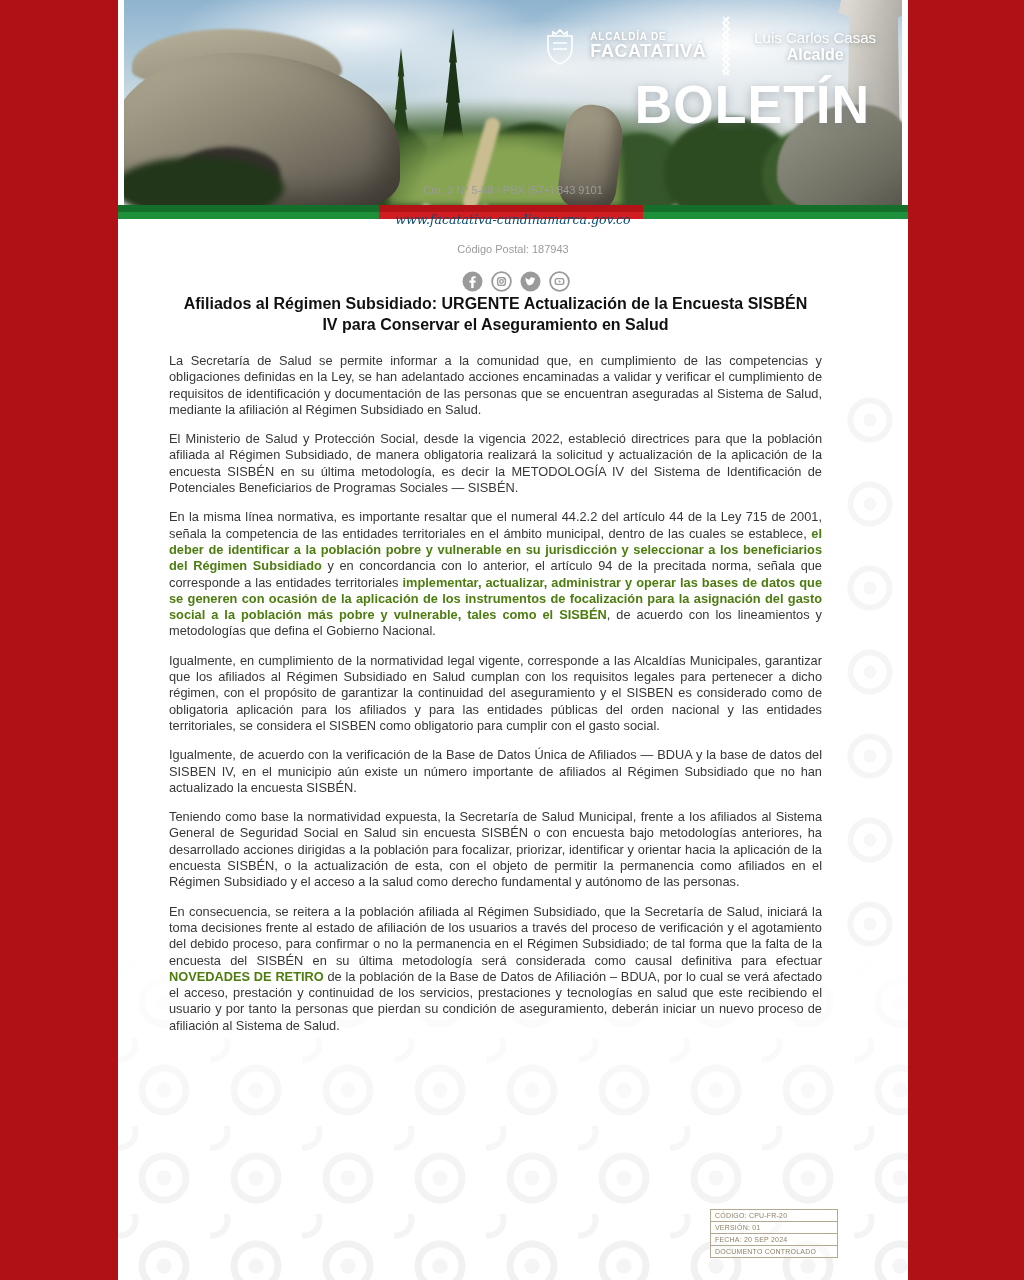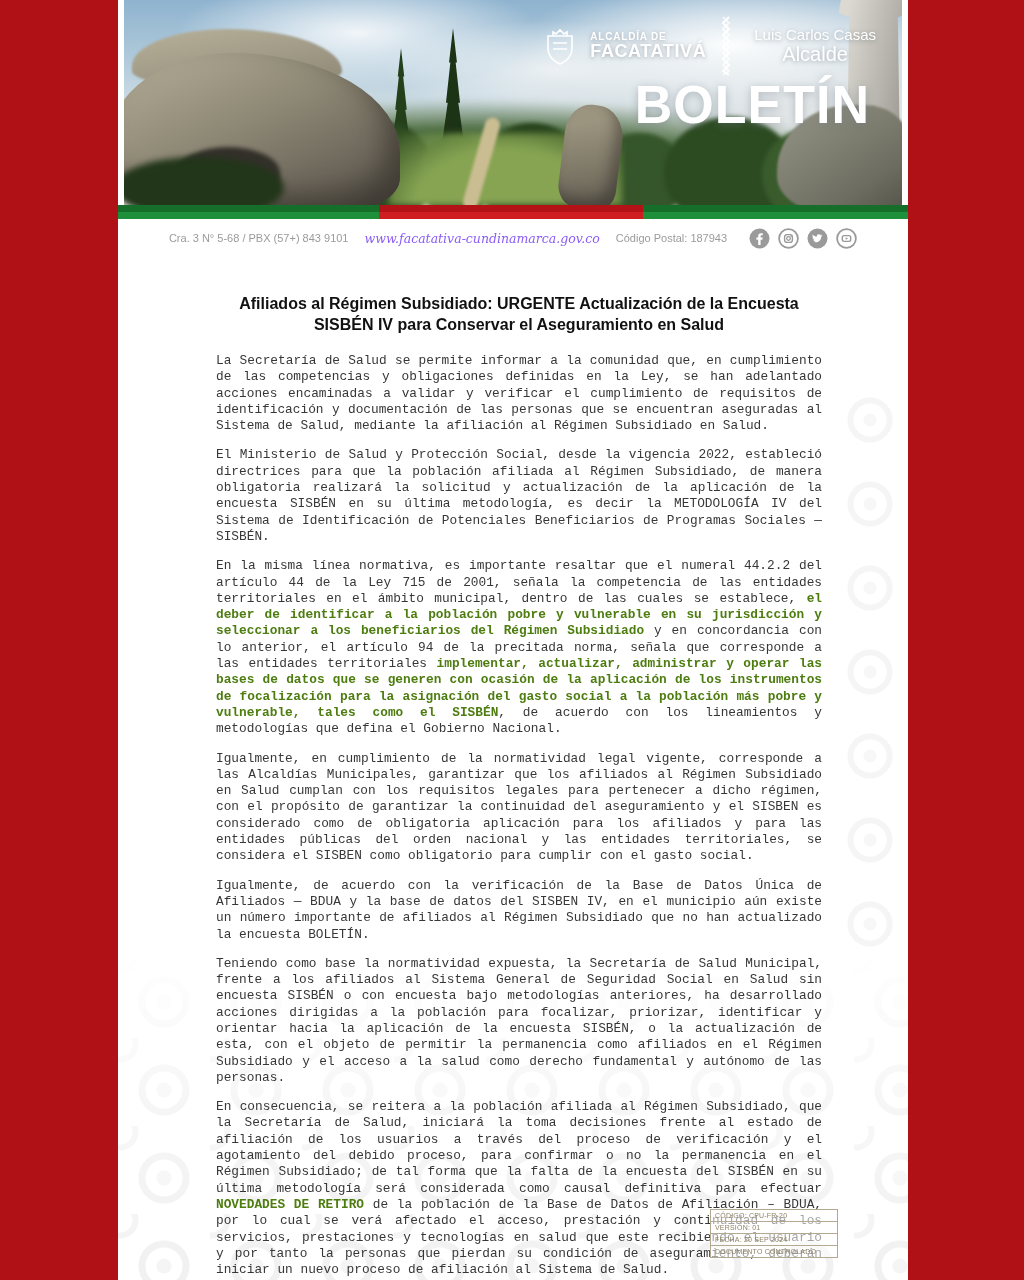--- a/index.html
+++ b/index.html
@@ -71,45 +71,45 @@
 
   
   .brand-row { position:absolute; top:16px; right:26px; display:flex; align-items:center; gap:13px; color:#fff; z-index:5; }
   .crest svg { display:block; }
   .org-lines { text-align:left; text-shadow:0 1px 4px rgba(90,100,110,.5); }
   .org-small { font-size:10px; font-weight:bold; letter-spacing:.8px; }
   .org-name { font-size:18px; font-weight:800; letter-spacing:.6px; line-height:19px; }
   .zigzag svg { display:block; }
   .mayor-lines { text-align:center; text-shadow:0 1px 4px rgba(90,100,110,.5);margin-left:8px; }
   .mayor-name { font-size:15px; font-weight:500; }
-  .mayor-role { font-size:20px; font-weight:400; }
+  .mayor-role { font-size:16px; font-weight:700; }
   .bulletin-title { position:absolute; top:74px; right:32px; z-index:5;
     font-size:52px; font-weight:800; letter-spacing:1px; color:#ffffff;
     text-shadow:0 2px 8px rgba(110,120,130,.45); transform:scaleY(1.04); }
 
   
   .stripe { position:relative; z-index:2; }
   .stripe .row1 { height:7px;
     background:linear-gradient(90deg,#156f2b 0%,#156f2b 33%,#b31217 33%,#b31217 66.5%,#156f2b 66.5%,#156f2b 100%); }
   .stripe .row2 { height:7px;
     background:linear-gradient(90deg,#1e8f3a 0%,#1e8f3a 33%,#d01d22 33%,#d01d22 66.5%,#1e8f3a 66.5%,#1e8f3a 100%); }
 
   
   .contact-bar { position:relative; z-index:2; height:38px; display:flex; align-items:center; justify-content:center;
-    gap:16px; color:#9b9b9b; font-size:11px; }
-  .contact-web { font-family:"DejaVu Serif", serif; font-style:italic; font-size:12.5px; color:#8b5cf6; }
+    gap:16px; color:#9b9b9b; font-size:11px;flex-direction:column; }
+  .contact-web { font-family:"DejaVu Serif", serif; font-style:italic; font-size:12.5px; color:#0c4a6e; }
   .social { display:flex; align-items:center; gap:8px; margin-left:6px; }
   .social span { display:block; width:21px; height:21px; cursor:pointer; }
   .social svg { display:block; }
 
   
-  .doc-body { position:relative; z-index:2; padding:36px 86px 0 98px; }
+  .doc-body { position:relative; z-index:2; padding:36px 86px 0 51px; }
   .doc-title { text-align:center; font-size:16px; font-weight:bold; color:#111; line-height:21px;
     margin:0 6px 18px 6px; }
-  .para { font-size:12.8px; line-height:16.3px; color:#373737; text-align:justify; margin-bottom:13px;font-family:Liberation Mono, monospace; }
+  .para { font-size:12.8px; line-height:16.3px; color:#373737; text-align:justify; margin-bottom:13px; }
   .para b { color:#4d7c0f; }
 
   
   .stamp { position:absolute; right:70px; bottom:22px; width:128px; z-index:3;
     border:1px solid #b3a890; background:rgba(255,255,255,.55); }
   .stamp-row { border-top:1px solid #b3a890; padding:1px 4px; font-size:7px; line-height:9px;
     color:#8f8166; letter-spacing:.2px; text-transform:uppercase; }
   .stamp-row:first-child { border-top:none; }
 </style>
 </head>
@@ -211,21 +211,21 @@
       </span>
     </div>
 
     <div class="doc-body">
       <h1 class="doc-title">Afiliados al Régimen Subsidiado: URGENTE Actualización de la Encuesta SISBÉN IV para Conservar el Aseguramiento en Salud</h1>
       <div>
           <p class="para"><span>La Secretaría de Salud se permite informar a la comunidad que, en cumplimiento de las competencias y obligaciones definidas en la Ley, se han adelantado acciones encaminadas a validar y verificar el cumplimiento de requisitos de identificación y documentación de las personas que se encuentran aseguradas al Sistema de Salud, mediante la afiliación al Régimen Subsidiado en Salud.</span></p>
           <p class="para"><span>El Ministerio de Salud y Protección Social, desde la vigencia 2022, estableció directrices para que la población afiliada al Régimen Subsidiado, de manera obligatoria realizará la solicitud y actualización de la aplicación de la encuesta SISBÉN en su última metodología, es decir la METODOLOGÍA IV del Sistema de Identificación de Potenciales Beneficiarios de Programas Sociales — SISBÉN.</span></p>
           <p class="para"><span>En la misma línea normativa, es importante resaltar que el numeral 44.2.2 del artículo 44 de la Ley 715 de 2001, señala la competencia de las entidades territoriales en el ámbito municipal, dentro de las cuales se establece, </span><b>el deber de identificar a la población pobre y vulnerable en su jurisdicción y seleccionar a los beneficiarios del Régimen Subsidiado</b><span> y en concordancia con lo anterior, el artículo 94 de la precitada norma, señala que corresponde a las entidades territoriales </span><b>implementar, actualizar, administrar y operar las bases de datos que se generen con ocasión de la aplicación de los instrumentos de focalización para la asignación del gasto social a la población más pobre y vulnerable, tales como el SISBÉN</b><span>, de acuerdo con los lineamientos y metodologías que defina el Gobierno Nacional.</span></p>
           <p class="para"><span>Igualmente, en cumplimiento de la normatividad legal vigente, corresponde a las Alcaldías Municipales, garantizar que los afiliados al Régimen Subsidiado en Salud cumplan con los requisitos legales para pertenecer a dicho régimen, con el propósito de garantizar la continuidad del aseguramiento y el SISBEN es considerado como de obligatoria aplicación para los afiliados y para las entidades públicas del orden nacional y las entidades territoriales, se considera el SISBEN como obligatorio para cumplir con el gasto social.</span></p>
-          <p class="para"><span>Igualmente, de acuerdo con la verificación de la Base de Datos Única de Afiliados — BDUA y la base de datos del SISBEN IV, en el municipio aún existe un número importante de afiliados al Régimen Subsidiado que no han actualizado la encuesta BOLETÍN.</span></p>
+          <p class="para"><span>Igualmente, de acuerdo con la verificación de la Base de Datos Única de Afiliados — BDUA y la base de datos del SISBEN IV, en el municipio aún existe un número importante de afiliados al Régimen Subsidiado que no han actualizado la encuesta SISBÉN.</span></p>
           <p class="para"><span>Teniendo como base la normatividad expuesta, la Secretaría de Salud Municipal, frente a los afiliados al Sistema General de Seguridad Social en Salud sin encuesta SISBÉN o con encuesta bajo metodologías anteriores, ha desarrollado acciones dirigidas a la población para focalizar, priorizar, identificar y orientar hacia la aplicación de la encuesta SISBÉN, o la actualización de esta, con el objeto de permitir la permanencia como afiliados en el Régimen Subsidiado y el acceso a la salud como derecho fundamental y autónomo de las personas.</span></p>
           <p class="para"><span>En consecuencia, se reitera a la población afiliada al Régimen Subsidiado, que la Secretaría de Salud, iniciará la toma decisiones frente al estado de afiliación de los usuarios a través del proceso de verificación y el agotamiento del debido proceso, para confirmar o no la permanencia en el Régimen Subsidiado; de tal forma que la falta de la encuesta del SISBÉN en su última metodología será considerada como causal definitiva para efectuar </span><b>NOVEDADES DE RETIRO</b><span> de la población de la Base de Datos de Afiliación – BDUA, por lo cual se verá afectado el acceso, prestación y continuidad de los servicios, prestaciones y tecnologías en salud que este recibiendo el usuario y por tanto la personas que pierdan su condición de aseguramiento, deberán iniciar un nuevo proceso de afiliación al Sistema de Salud.</span></p>
         </div>
     </div>
 
     <div class="stamp">
         <div class="stamp-row">CÓDIGO: CPU-FR-20</div>
         <div class="stamp-row">VERSIÓN: 01</div>
         <div class="stamp-row">FECHA: 20 SEP 2024</div>
         <div class="stamp-row">DOCUMENTO CONTROLADO</div>

